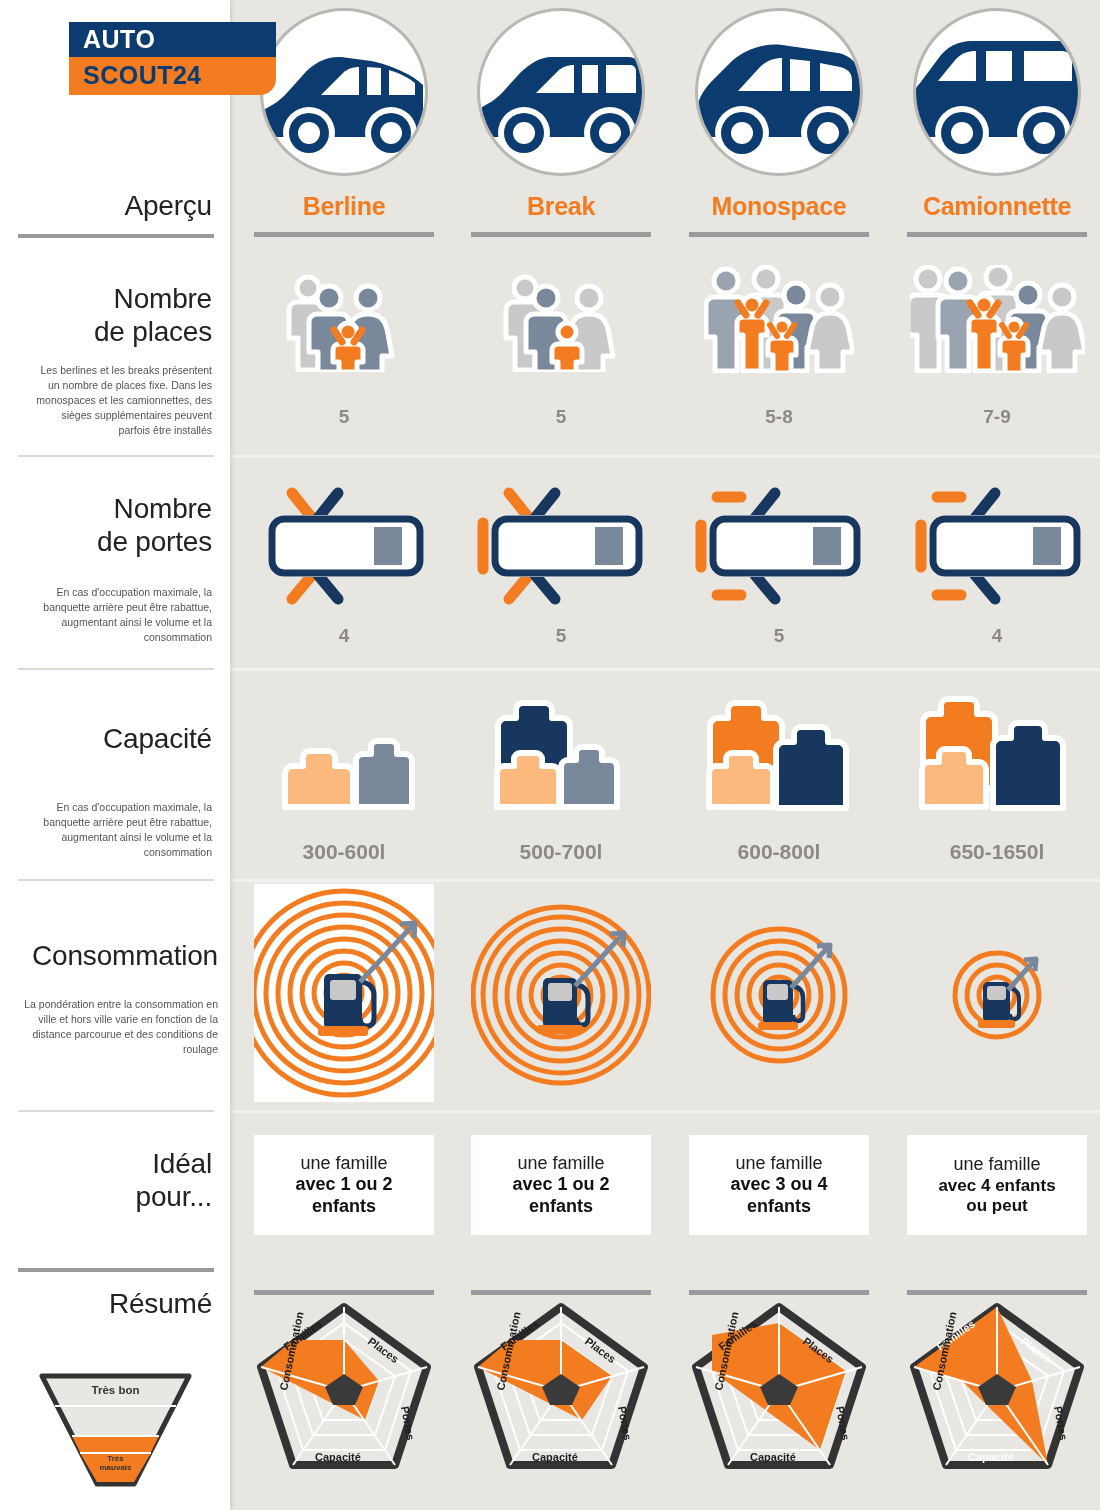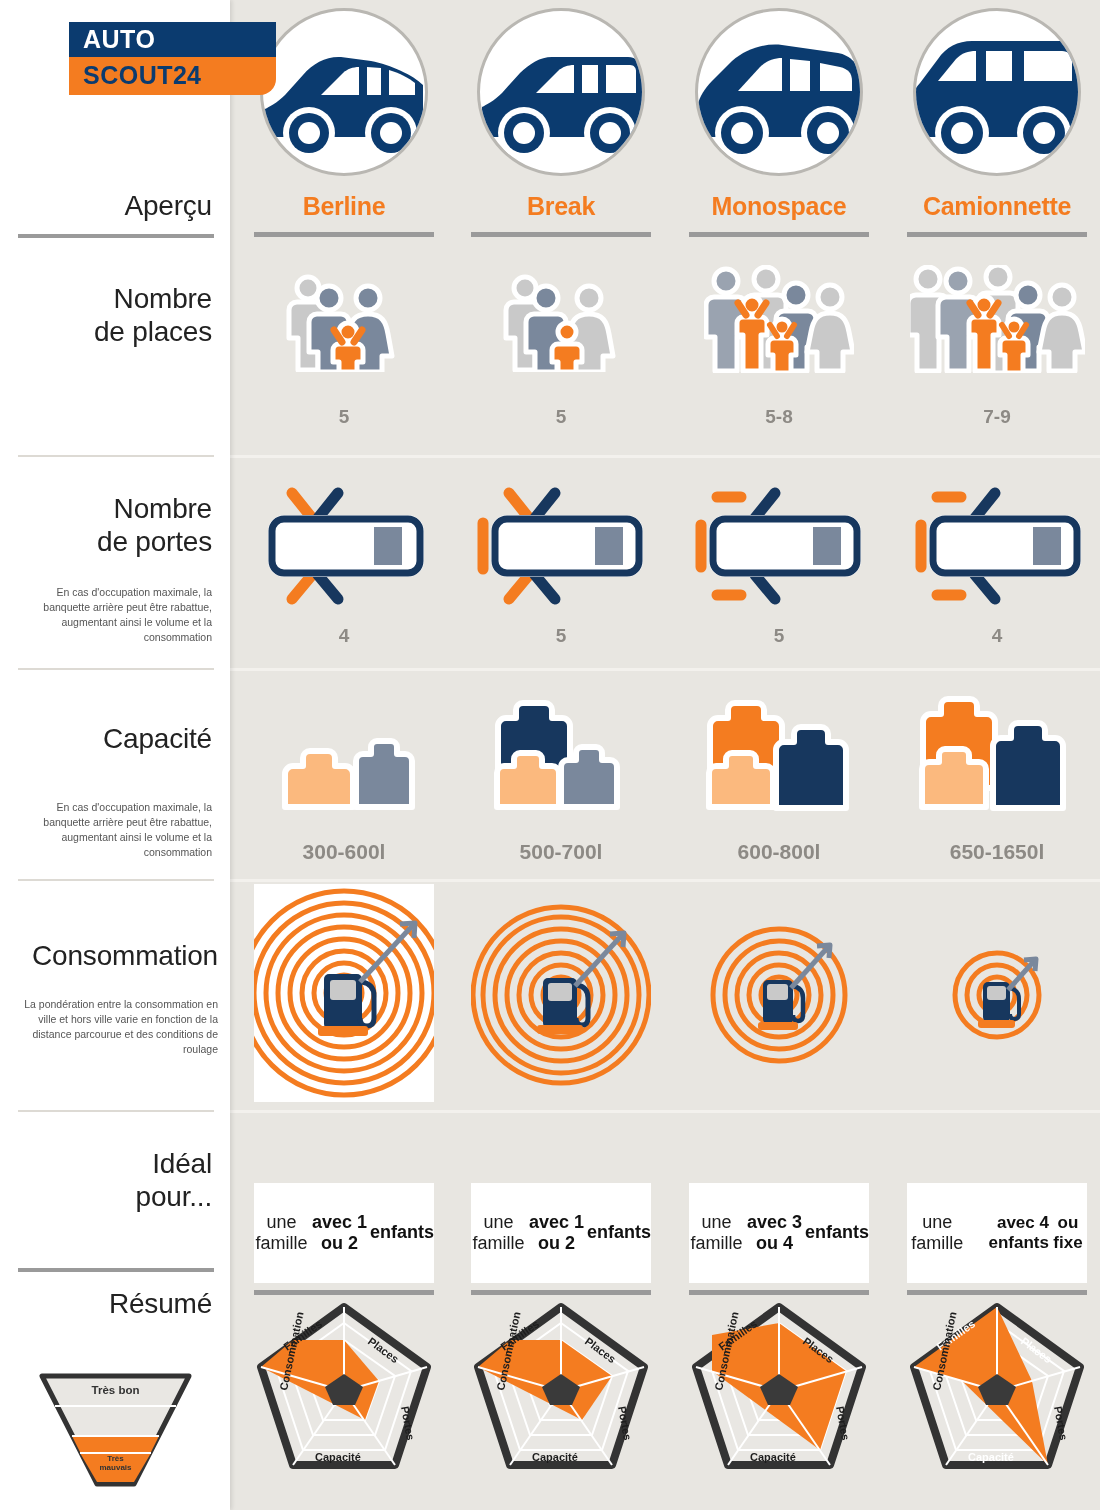--- a/index.html
+++ b/index.html
@@ -88,22 +88,22 @@
   .icon-wrap{position:absolute;left:0;width:100%;text-align:center;}
   .icon-wrap svg{display:inline-block;vertical-align:top;}
 
   
   .consbox{
     position:absolute;left:8px;top:884px;width:180px;height:218px;background:#fff;
   }
 
   
   .idealcard{
-    position:absolute;top:1183px;left:8px;width:180px;height:100px;
-    background:#ffffff;display:flex;flex-direction:row;
+    position:absolute;top:1135px;left:8px;width:180px;height:100px;
+    background:#ffffff;display:flex;flex-direction:column;
     align-items:center;justify-content:center;text-align:center;
   }
   .idealcard .top{font-size:18px;color:#1d1d1d;line-height:1.18;}
   .idealcard .bot{font-size:18px;color:#111;font-weight:bold;line-height:1.18;}
 
   .rowsep{
     position:absolute;left:8px;width:180px;height:3px;background:#f2f0ec;
   }
   .rowsep.dark{background:#9a9a9a;height:5px;}
 
@@ -126,20 +126,21 @@
     </div>
 
     <div class="rowlabel" style="top:190px;">
       <div class="title">Aperçu</div>
     </div>
     <div class="sep" style="top:234px;"></div>
 
     <div class="rowlabel" style="top:283px;">
       <div class="title">Nombre</div>
       <div class="title">de places</div>
+      <div class="desc">Les berlines et les breaks présentent un nombre de places fixe. Dans les monospaces et les camionnettes, des sièges supplémentaires peuvent parfois être installés</div>
     </div>
     <div class="sep thin" style="top:455px;"></div>
 
     <div class="rowlabel" style="top:493px;">
       <div class="title">Nombre</div>
       <div class="title">de portes</div>
       <div class="desc" style="margin-top:26px;">En cas d'occupation maximale, la banquette arrière peut être rabattue, augmentant ainsi le volume et la consommation</div>
     </div>
     <div class="sep thin" style="top:668px;"></div>
 
@@ -711,21 +712,21 @@
           <g stroke="#7a889c" stroke-width="5" fill="none">
             <line x1="101" y1="50" x2="128" y2="20"></line>
             <path d="M117 20 L129 19 L128 31" stroke-linejoin="round"></path>
           </g>
         </svg>
       </div>
 
       <div class="idealcard">
         <div class="top">une famille</div>
         <div class="bot" style="font-size:17px;text-align:right;">avec 4 enfants</div>
-        <div class="bot" style="font-size:17px;">ou fixe</div>
+        <div class="bot" style="font-size:17px;">ou peut</div>
       </div>
       <div class="rowsep dark" style="top:1290px;"></div>
 
       <div class="radar">
         <svg width="190" height="200" viewBox="0 0 190 200">
           <polygon points="95,12 178,72 146,170 44,170 12,72" fill="#e9e7e3" stroke="#333" stroke-width="8" stroke-linejoin="round"></polygon>
           <g fill="none" stroke="#ffffff" stroke-width="2">
             <polygon points="95,28 162,76 136,155 54,155 28,76"></polygon>
             <polygon points="95,45 146,81 126,140 64,140 44,81"></polygon>
             <polygon points="95,62 130,86 116,125 74,125 60,86"></polygon>

